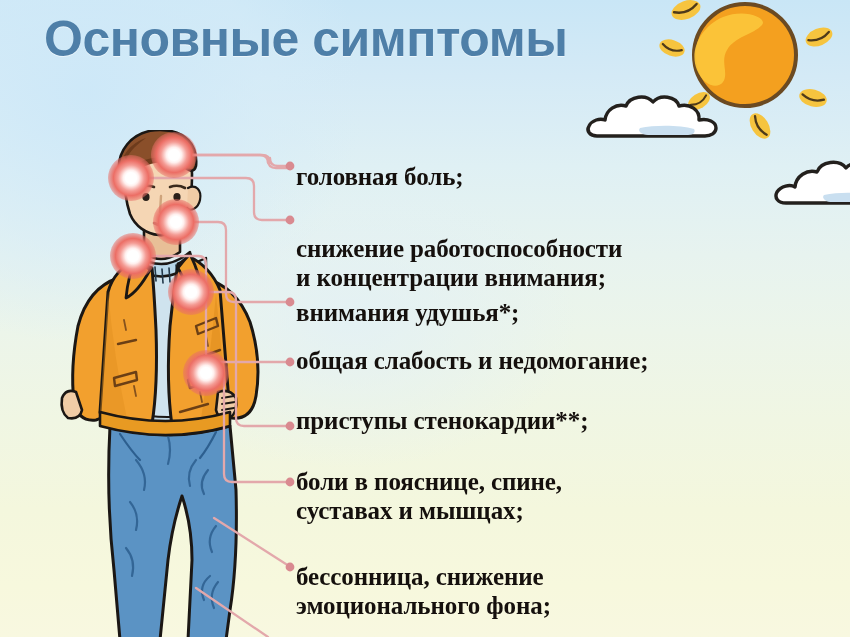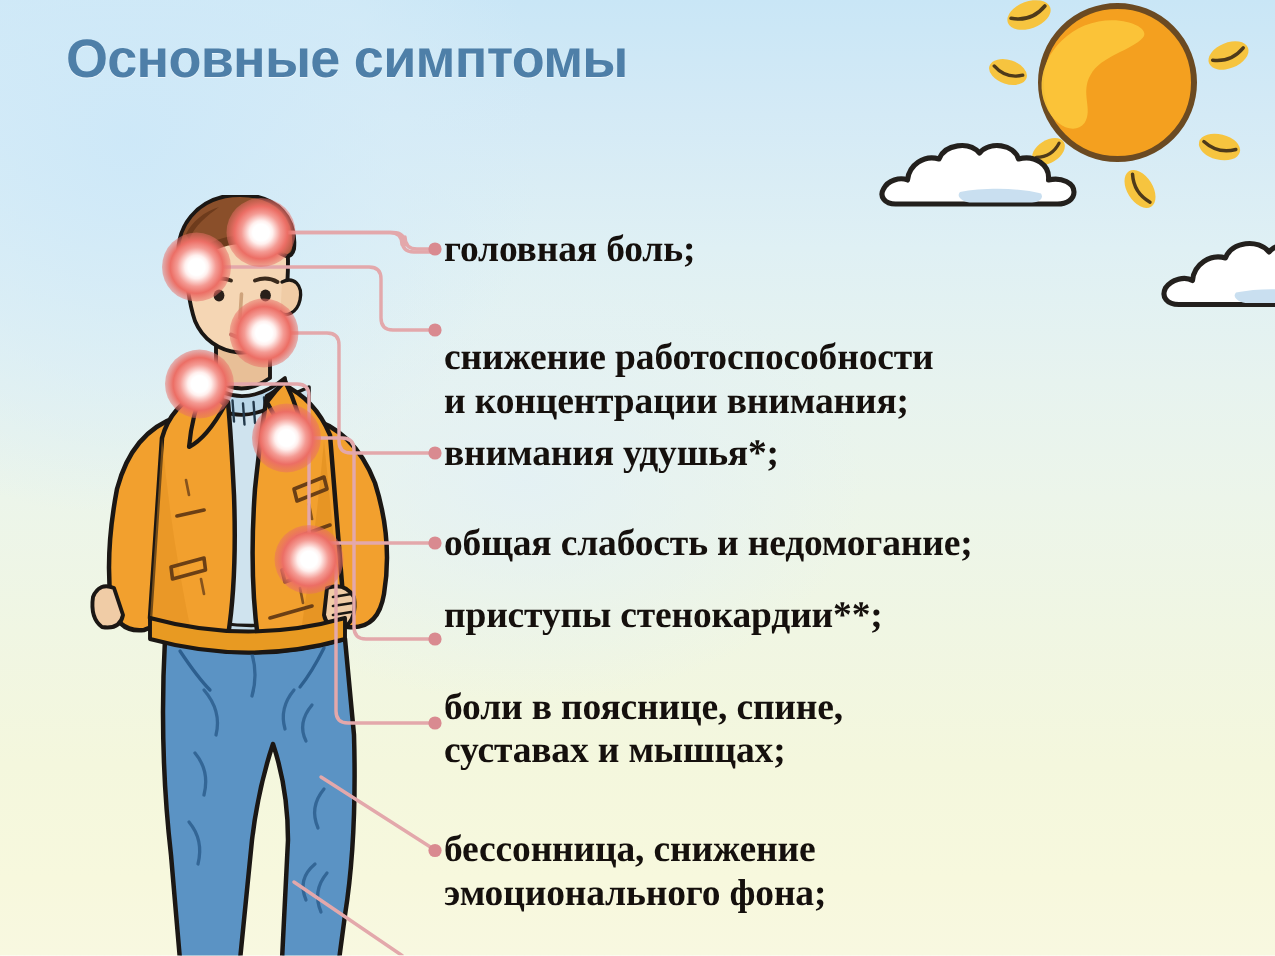--- a/index.html
+++ b/index.html
@@ -40,21 +40,21 @@
     pointer-events: none;
   }
 
   
   #title {
     position: absolute;
     left: 44px; top: 12px;
     width: 600px;
     font-family: "Liberation Sans", sans-serif;
     font-weight: bold;
-    font-size: 36px;
+    font-size: 50px;
     line-height: 54px;
     letter-spacing: -0.5px;
     color: #4e7fa8;
     text-shadow: 0 1px 0 rgba(255,255,255,0.55);
   }
   #title .tline { display: block; white-space: nowrap; }
 
   
   #sky { position: absolute; left: 0; top: 0; width: 850px; height: 250px; }
 
@@ -85,20 +85,21 @@
     position: absolute;
     left: 296px; top: 140px;
     width: 554px;
   }
   .sym {
     position: absolute;
     left: 0;
     display: flex;
     align-items: flex-end;
     font-family: "Liberation Serif", serif;
+    margin-top: 10px;
   }
   .sym-text {
     font-family: "Liberation Serif", serif;
     font-weight: bold;
     font-size: 25px;
     line-height: 29px;
     color: #15100d;
     white-space: pre-line;
     letter-spacing: -0.1px;
   }
@@ -328,21 +329,21 @@
     <div class="sym" style="top:12px;">
       <span class="sym-text">головная боль;</span>
     </div>
     <div class="sym" style="top:84px;">
       <span class="sym-text">снижение работоспособности
 и концентрации внимания;</span>
     </div>
     <div class="sym" style="top:148px;">
       <span class="sym-text">внимания удушья*;</span>
     </div>
-    <div class="sym" style="top:208px;">
+    <div class="sym" style="top:196px;">
       <span class="sym-text">общая слабость и недомогание;</span>
     </div>
     <div class="sym" style="top:256px;">
       <span class="sym-text">приступы стенокардии**;</span>
     </div>
     <div class="sym" style="top:317px;">
       <span class="sym-text">боли в пояснице, спине,
 суставах и мышцах;</span>
     </div>
     <div class="sym" style="top:412px;">

